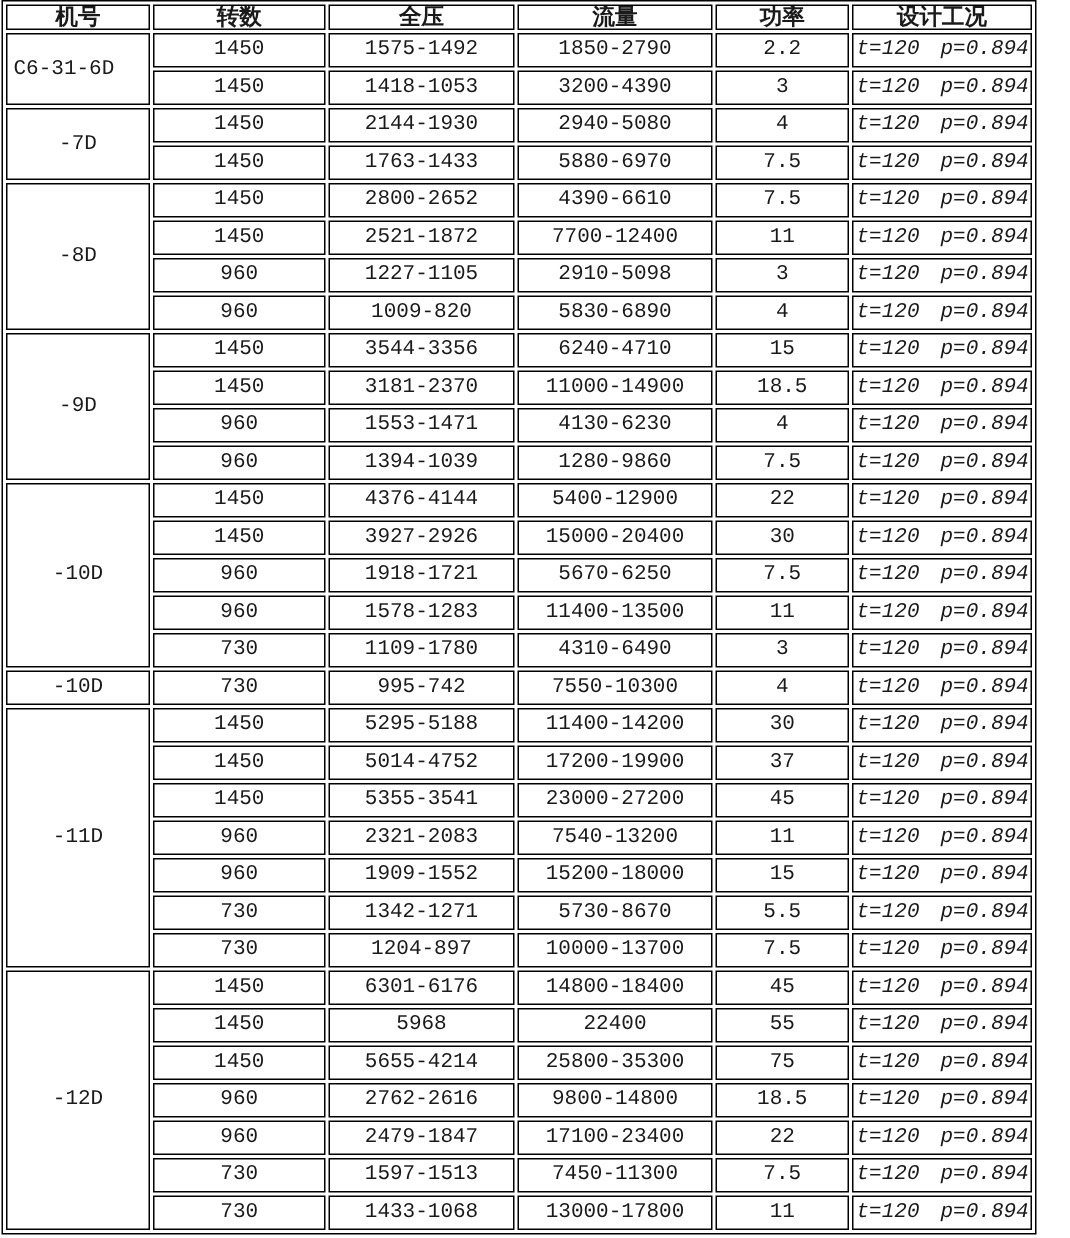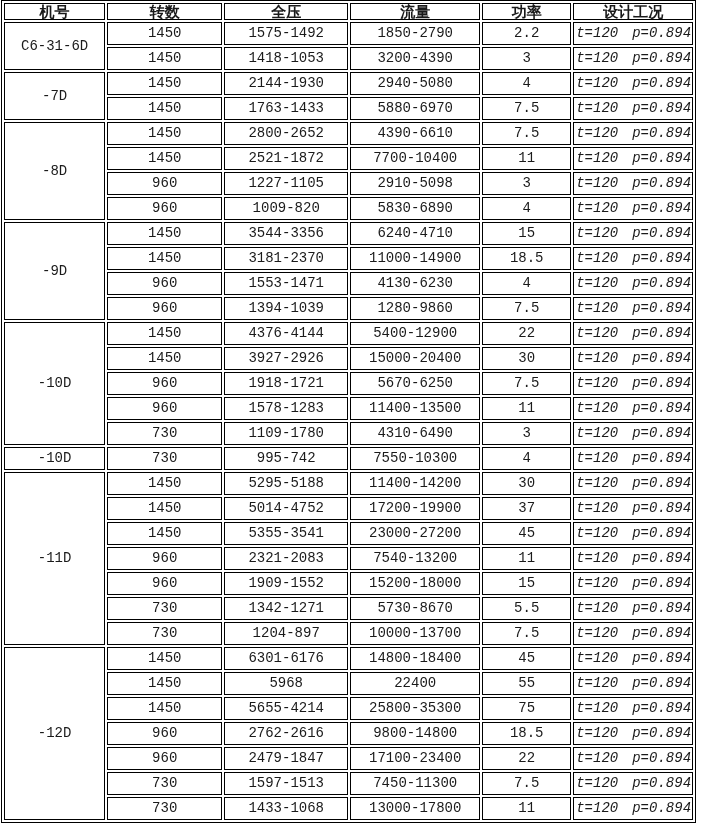--- a/index.html
+++ b/index.html
@@ -35,21 +35,21 @@
     text-align: center;
   }
   .spec td {
     height: 21px;
     font: 14px/21px "Liberation Mono", monospace;
     color: #1a1a1a;
     text-align: center;
   }
   td.model-cell {
     vertical-align: middle;
-    padding: 0 16px;
+    padding: 0 4px;
   }
   td.model-cell.left  { text-align: left; }
   td.model-cell.right { text-align: center; }
   td.design-cell {
     text-align: left;
     font-style: italic;
   }
   td.design-cell .t-val {
     display: inline-block;
     width: 56px;
@@ -117,21 +117,21 @@
           <td class="model-cell right" rowspan="4">-8D</td>
           <td class="num-cell">1450</td>
           <td class="num-cell">2800-2652</td>
           <td class="num-cell">4390-6610</td>
           <td class="num-cell">7.5</td>
           <td class="design-cell"><span class="t-val">t=120</span><span class="p-val">p=0.894</span></td>
         </tr>
         <tr>
           <td class="num-cell">1450</td>
           <td class="num-cell">2521-1872</td>
-          <td class="num-cell">7700-10400</td>
+          <td class="num-cell">7700-12400</td>
           <td class="num-cell">11</td>
           <td class="design-cell"><span class="t-val">t=120</span><span class="p-val">p=0.894</span></td>
         </tr>
         <tr>
           <td class="num-cell">960</td>
           <td class="num-cell">1227-1105</td>
           <td class="num-cell">2910-5098</td>
           <td class="num-cell">3</td>
           <td class="design-cell"><span class="t-val">t=120</span><span class="p-val">p=0.894</span></td>
         </tr>

